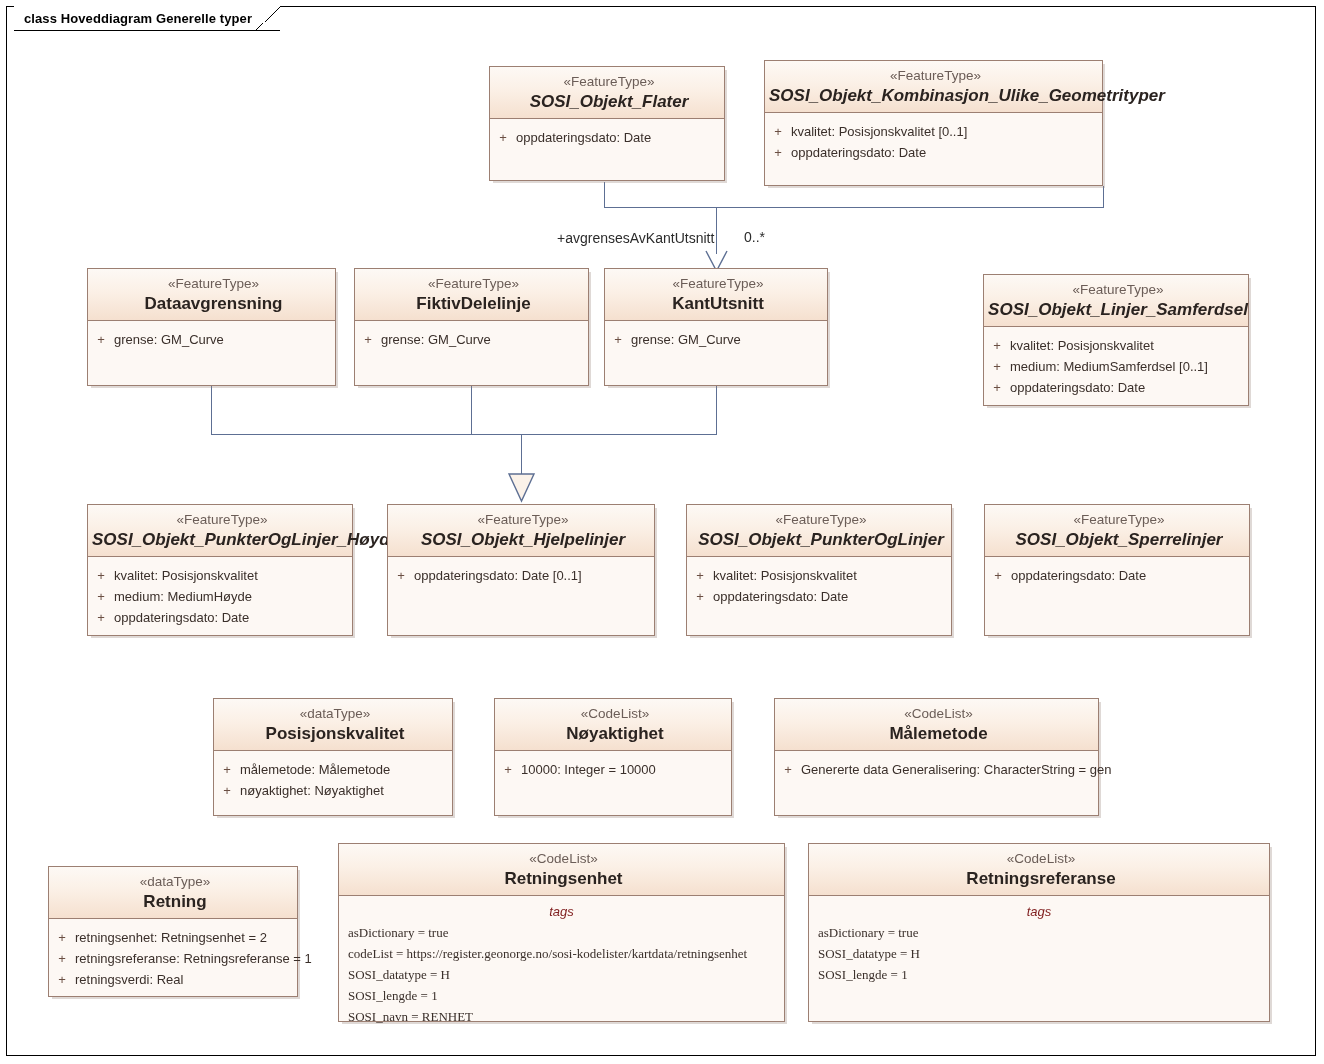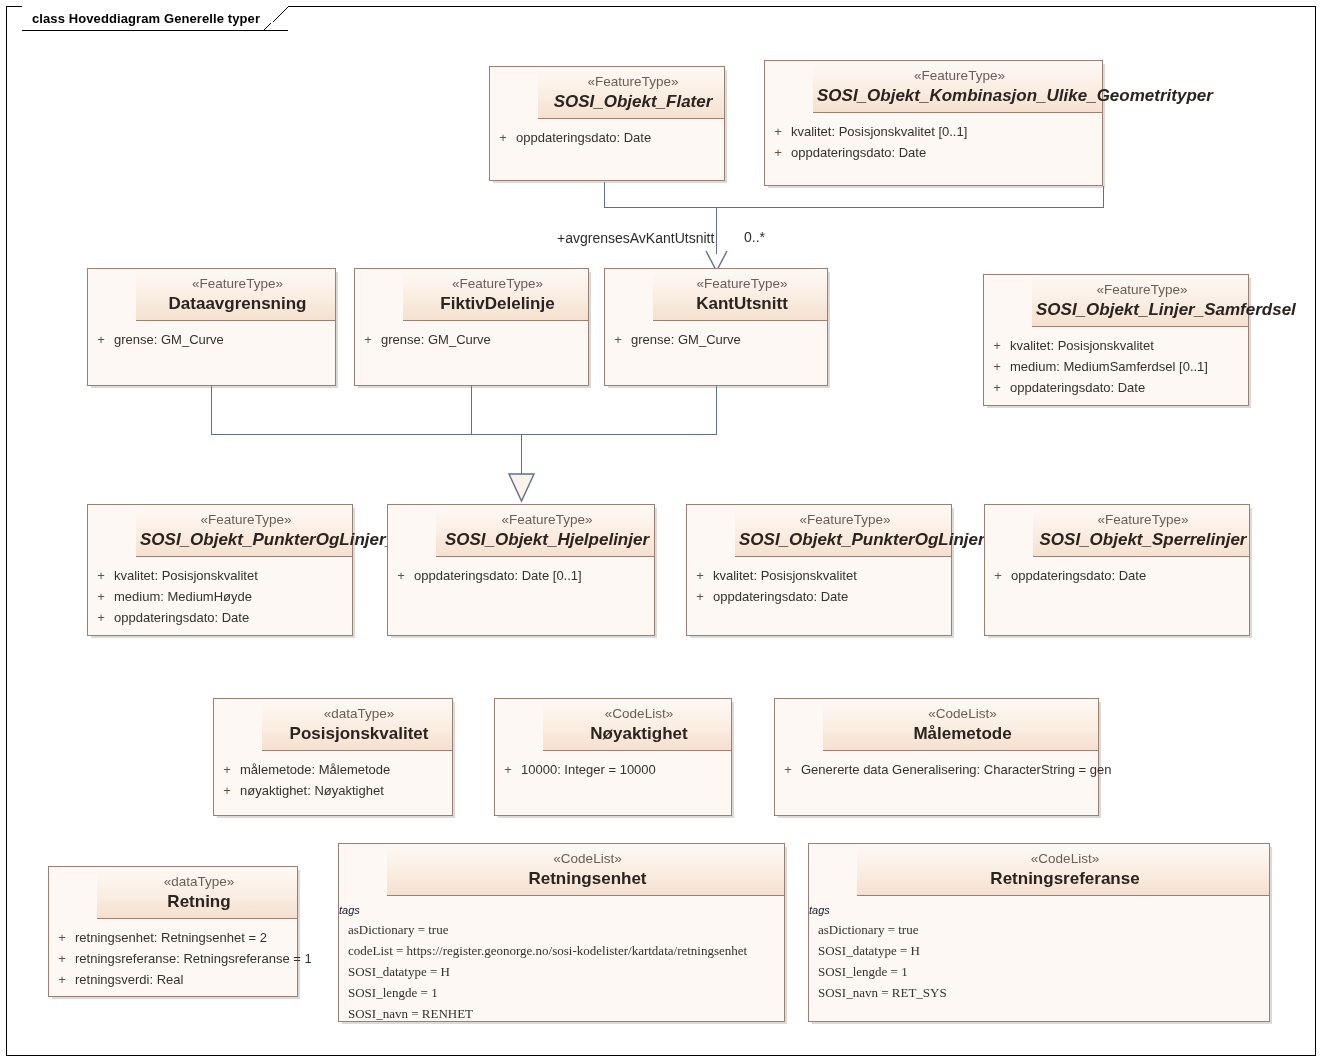--- a/index.html
+++ b/index.html
@@ -21,21 +21,21 @@
     left: 6px;
     top: 6px;
     width: 1310px;
     height: 1050px;
     border: 1px solid #000000;
     box-sizing: border-box;
     background: #ffffff;
   }
   #diagram-tab {
     position: absolute;
-    left: 22px;
+    left: 14px;
     top: 6px;
     height: 25px;
     box-sizing: border-box;
     padding: 0 28px 0 10px;
     display: flex;
     align-items: center;
     background: #ffffff;
     border-right: none;
     border-top: none;
     border-left: none;
@@ -64,21 +64,20 @@
     background: #fdf8f4;
     box-shadow: 3px 3px 0 -1px rgba(150,130,120,0.30);
   }
   .uml-head {
     box-sizing: border-box;
     background: linear-gradient(to bottom, #fdf9f5 0%, #fbf0e6 45%, #f5e0cf 100%);
     border-bottom: 1px solid #9c7f72;
     text-align: center;
     padding: 7px 0 8px 4px;
     line-height: 1.25;
-    margin-left: 48px;
   }
   .stereo {
     display: block;
     font-size: 13.5px;
     color: #6b5d57;
   }
   .cname {
     display: block;
     font-size: 17px;
     font-weight: bold;
@@ -102,24 +101,24 @@
   .attr .vis {
     width: 26px;
     text-align: center;
     flex: 0 0 26px;
     color: #6b4f43;
   }
   .attr .sig { flex: 1 1 auto; }
 
   
   .tags-title {
-    text-align: left;
+    text-align: center;
     font-style: italic;
-    font-size: 11px;
-    color: #0f172a;
+    font-size: 13px;
+    color: #7f1d1d;
     padding: 4px 0 3px 0;
   }
   .tagline {
     font-size: 13px;
     color: #3a2f2a;
     line-height: 1.62;
     padding-left: 9px;
     white-space: nowrap;
     font-family: Liberation Serif, serif;
   }
@@ -405,15 +404,14 @@
 <div class="uml" style="left:808px; top:843px; width:462px; height:179px;">
   <div class="uml-head" style="height:52px;">
     <span class="stereo">«CodeList»</span>
     <span class="cname">Retningsreferanse</span>
   </div>
   <div class="uml-body" style="padding-top:4px;">
     <div class="tags-title">tags</div>
     <div class="tagline">asDictionary = true</div>
     <div class="tagline">SOSI_datatype = H</div>
     <div class="tagline">SOSI_lengde = 1</div>
-    <div class="tagline">SOSI_navn = RET_SYS</div>
   </div>
 </div>
 
 </body></html>

